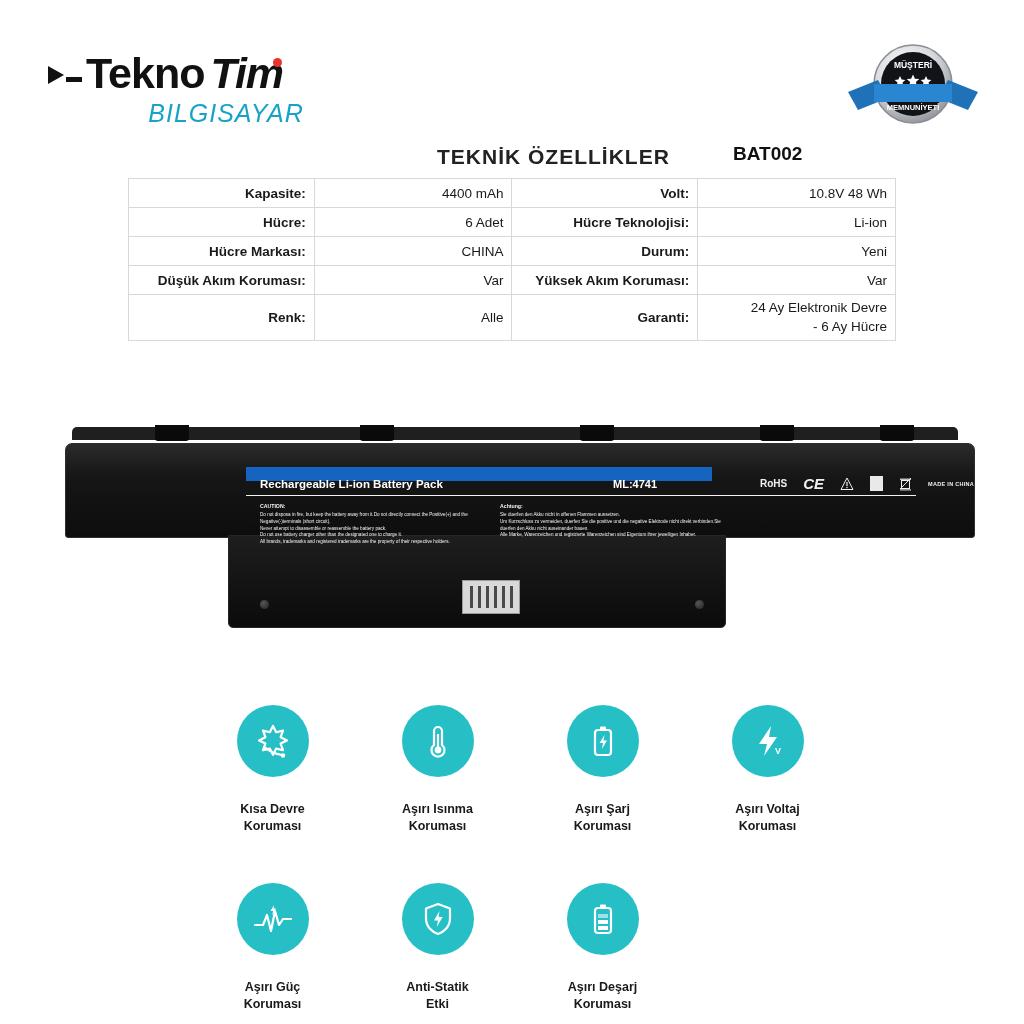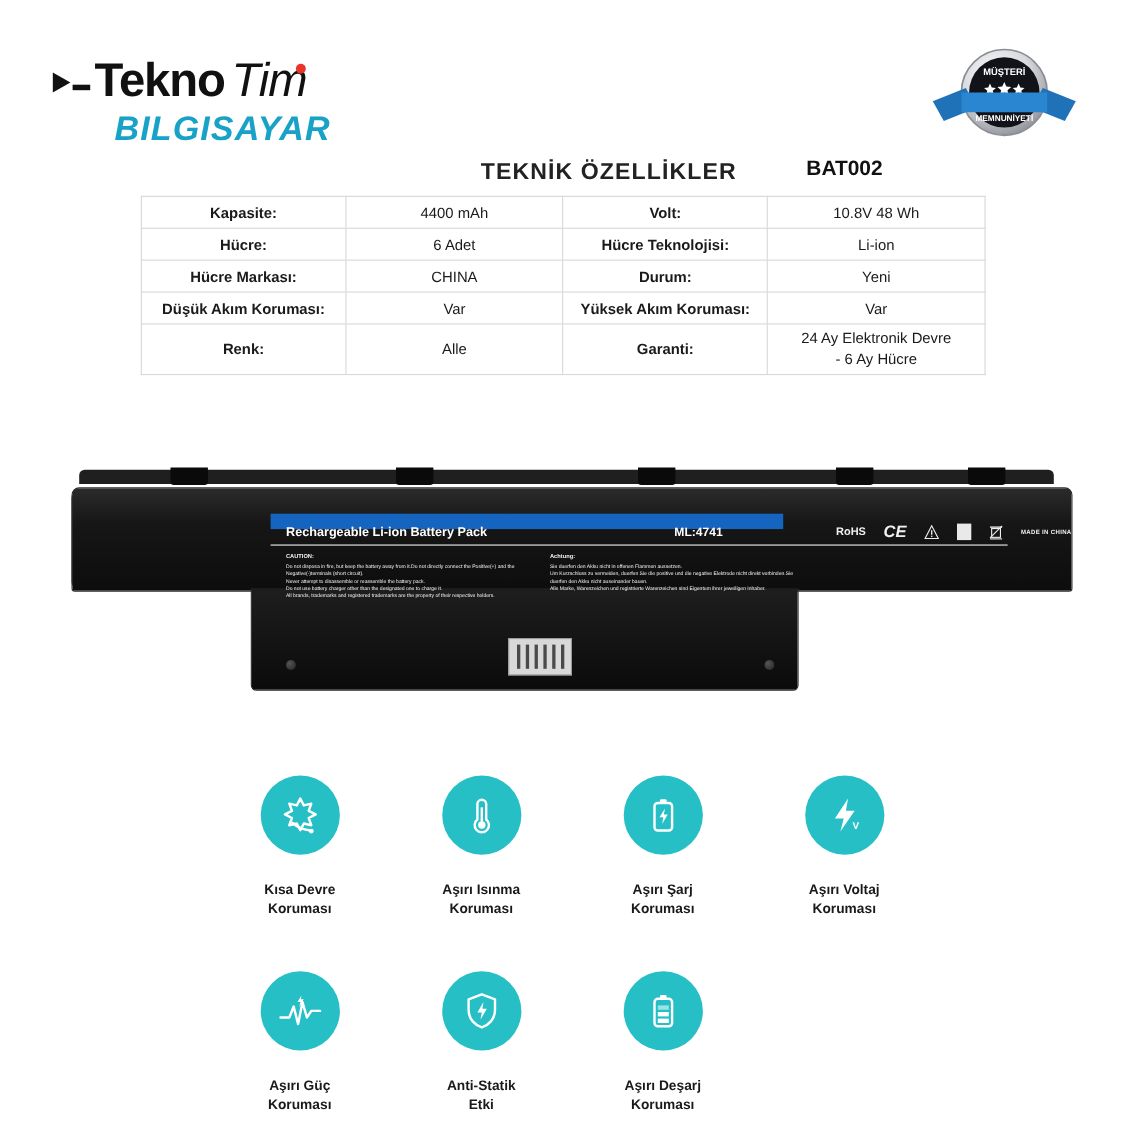--- a/index.html
+++ b/index.html
@@ -29,32 +29,33 @@
   }
   .logo-bar {
     width: 16px; height: 5px; background: #111;
     margin-right: 4px; margin-top: 12px;
   }
   .logo-tekno {
     font-size: 43px; font-weight: bold; 
     letter-spacing: -1px; color: #111; line-height: 1;
   }
   .logo-tim {
-    font-size: 43px; font-weight: normal; font-style: italic;
+    font-size: 43px; font-weight: bold; font-style: italic;
     letter-spacing: -1px; color: #111; line-height: 1; margin-left: 6px;
     position: relative;
   }
   .logo-tim .dot {
     position: absolute; right: 1px; top: 6px;
     width: 9px; height: 9px; background: #e8342a; border-radius: 50%;
   }
   .logo-bilgisayar {
-    font-size: 31px; font-weight: bold; color: #18a2c8;
+    font-size: 25px; font-weight: normal; color: #18a2c8;
     letter-spacing: 1px; margin-top: 4px; margin-left: 56px;
     font-style: italic;
+    text-align: center;
   }
 
   
   .badge {
     position: absolute; right: 42px; top: 40px;
     width: 138px; height: 96px;
   }
 
   
   .spec-title {
@@ -70,21 +71,21 @@
   .spec-table {
     position: absolute; left: 128px; top: 178px;
     width: 768px;
     border-collapse: collapse;
     font-size: 13.5px;
   }
   .spec-table td {
     border: 1px solid #d8d8d8;
     height: 29px;
     padding: 3px 8px;
-    text-align: center;
+    text-align: right;
     vertical-align: middle;
     color: #1a1a1a;
   }
   .spec-table td.k { font-weight: bold; width: 186px; }
   .spec-table td.v { width: 198px; font-weight: normal; }
   .spec-table tr:last-child td { height: 46px; }
   .spec-table td.v2 { line-height: 1.35; }
 
   
   .battery-wrap {

